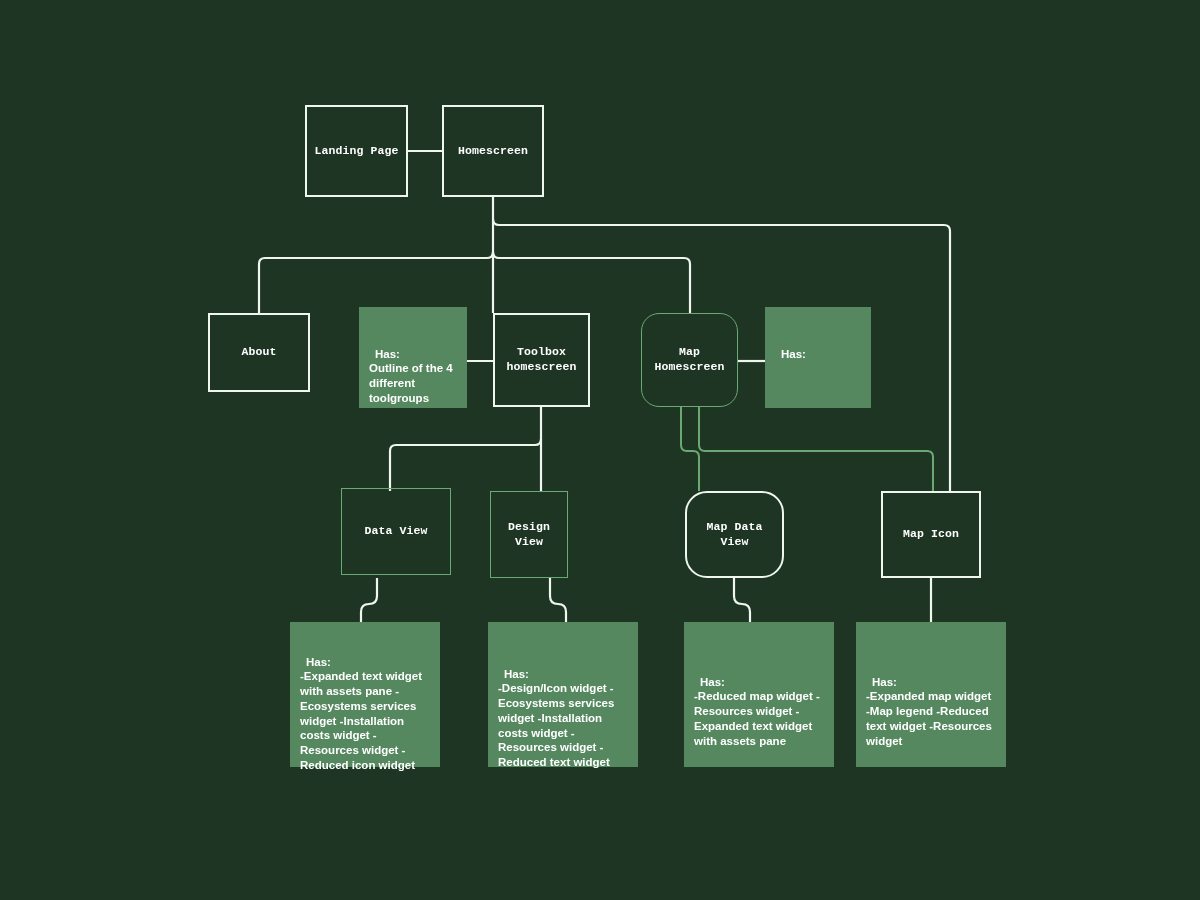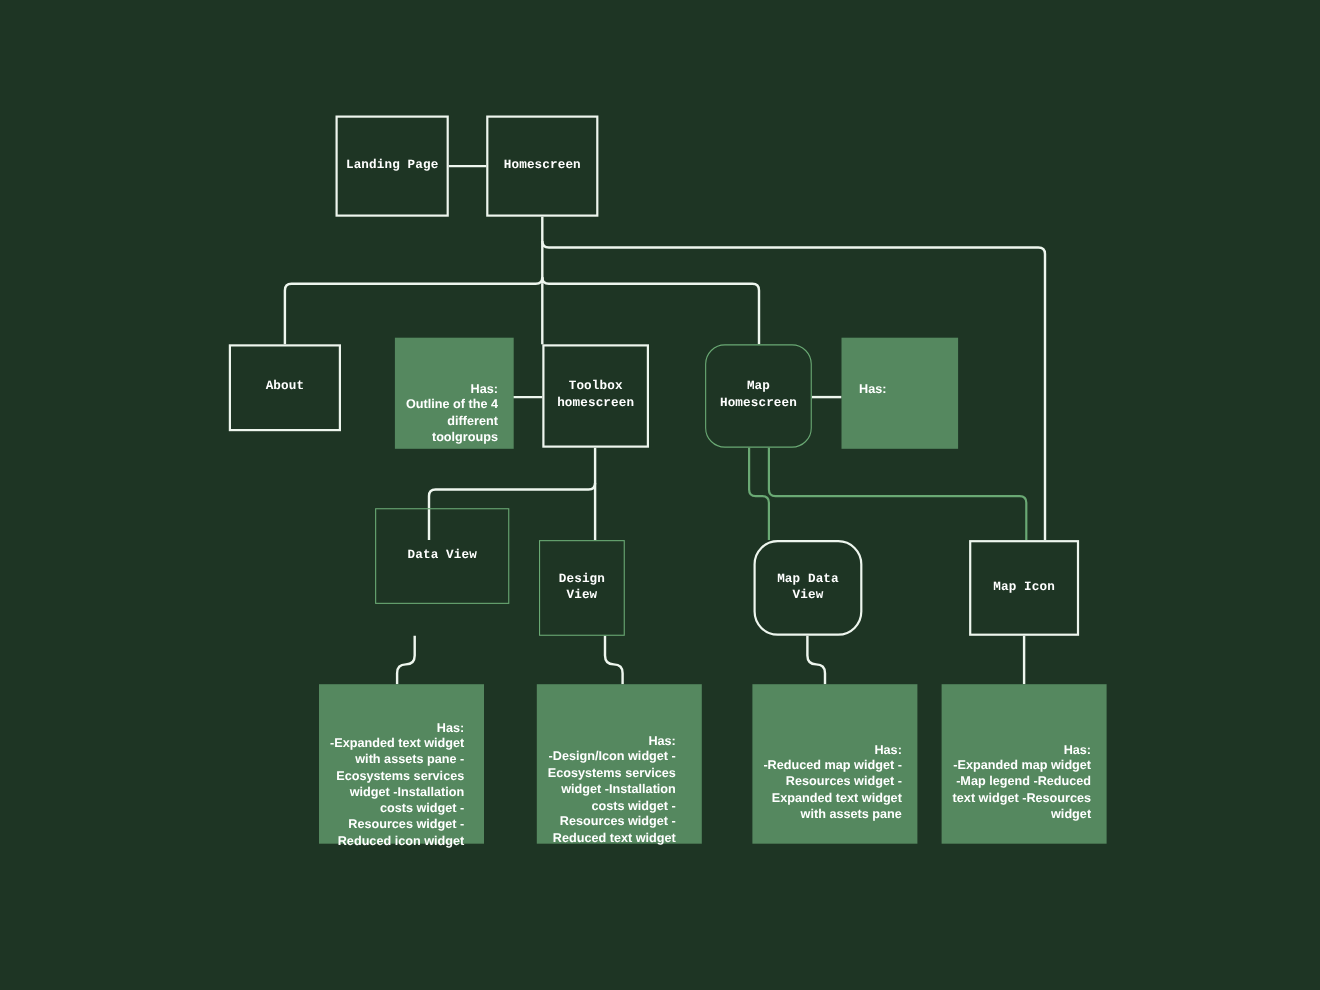--- a/index.html
+++ b/index.html
@@ -56,21 +56,20 @@
     font-size: 11.5px;
     font-weight: 700;
     align-items: flex-start;
     justify-content: flex-start;
     text-align: left;
     padding: 0;
   }
   .note-inner {
     padding: 0 10px;
     white-space: pre-line;
-    text-align: right;
   }
   .note-inner .lead {
     padding-left: 6px;
     display: block;
   }
   .note.mid .note-inner { padding-top: 0; }
 </style>
 </head>
 <body>
 
@@ -144,21 +143,21 @@
     <span>Map
 Homescreen</span>
   </div>
 
   <div class="node note" style="left:765px; top:307px; width:106px; height:101px;">
     <div class="note-inner" style="padding-top:25px;">
       <span class="lead">Has:</span>
     </div>
   </div>
 
-  <div class="node box green-edge" style="left:341px; top:462px; width:122px; height:87px;">
+  <div class="node box green-edge" style="left:341px; top:488px; width:110px; height:87px;">
     <span>Data View</span>
   </div>
 
   <div class="node box green-edge" style="left:490px; top:491px; width:78px; height:87px;">
     <span>Design View</span>
   </div>
 
   <div class="node box white-edge" style="left:685px; top:491px; width:99px; height:87px; white-space:pre-line;border-radius:22px;">
     <span>Map Data
 View</span>

